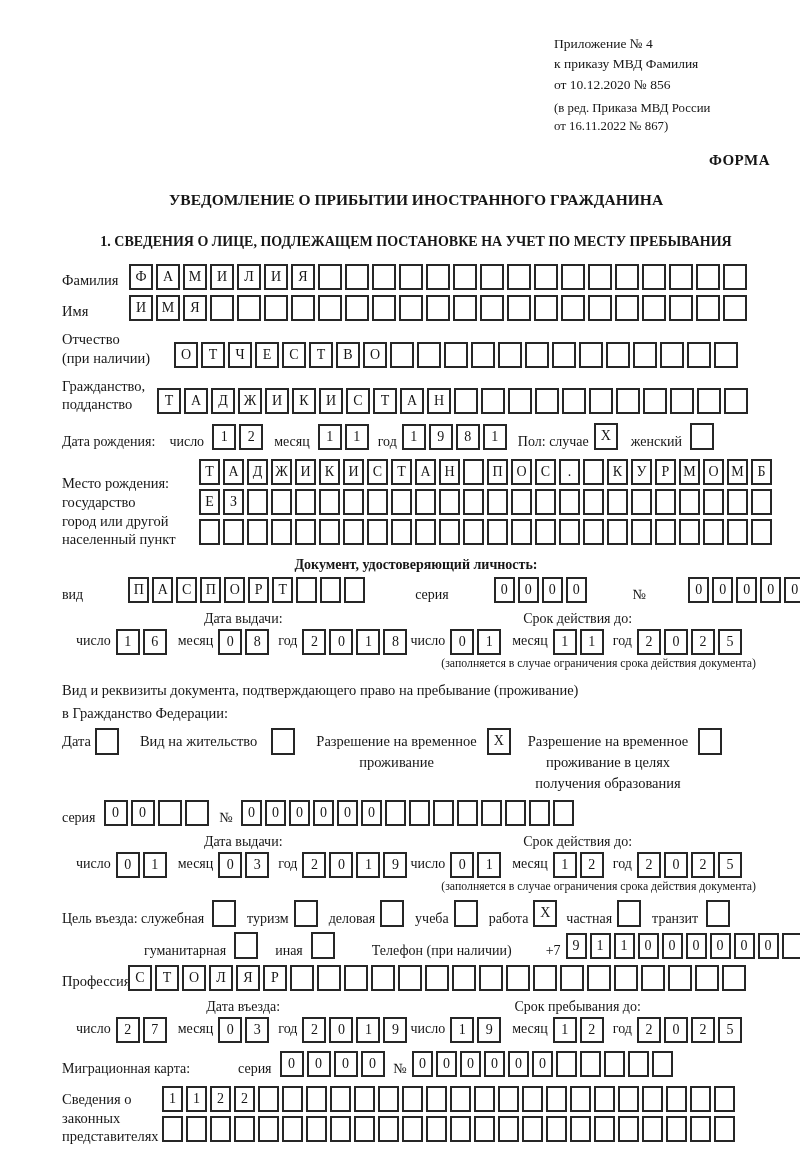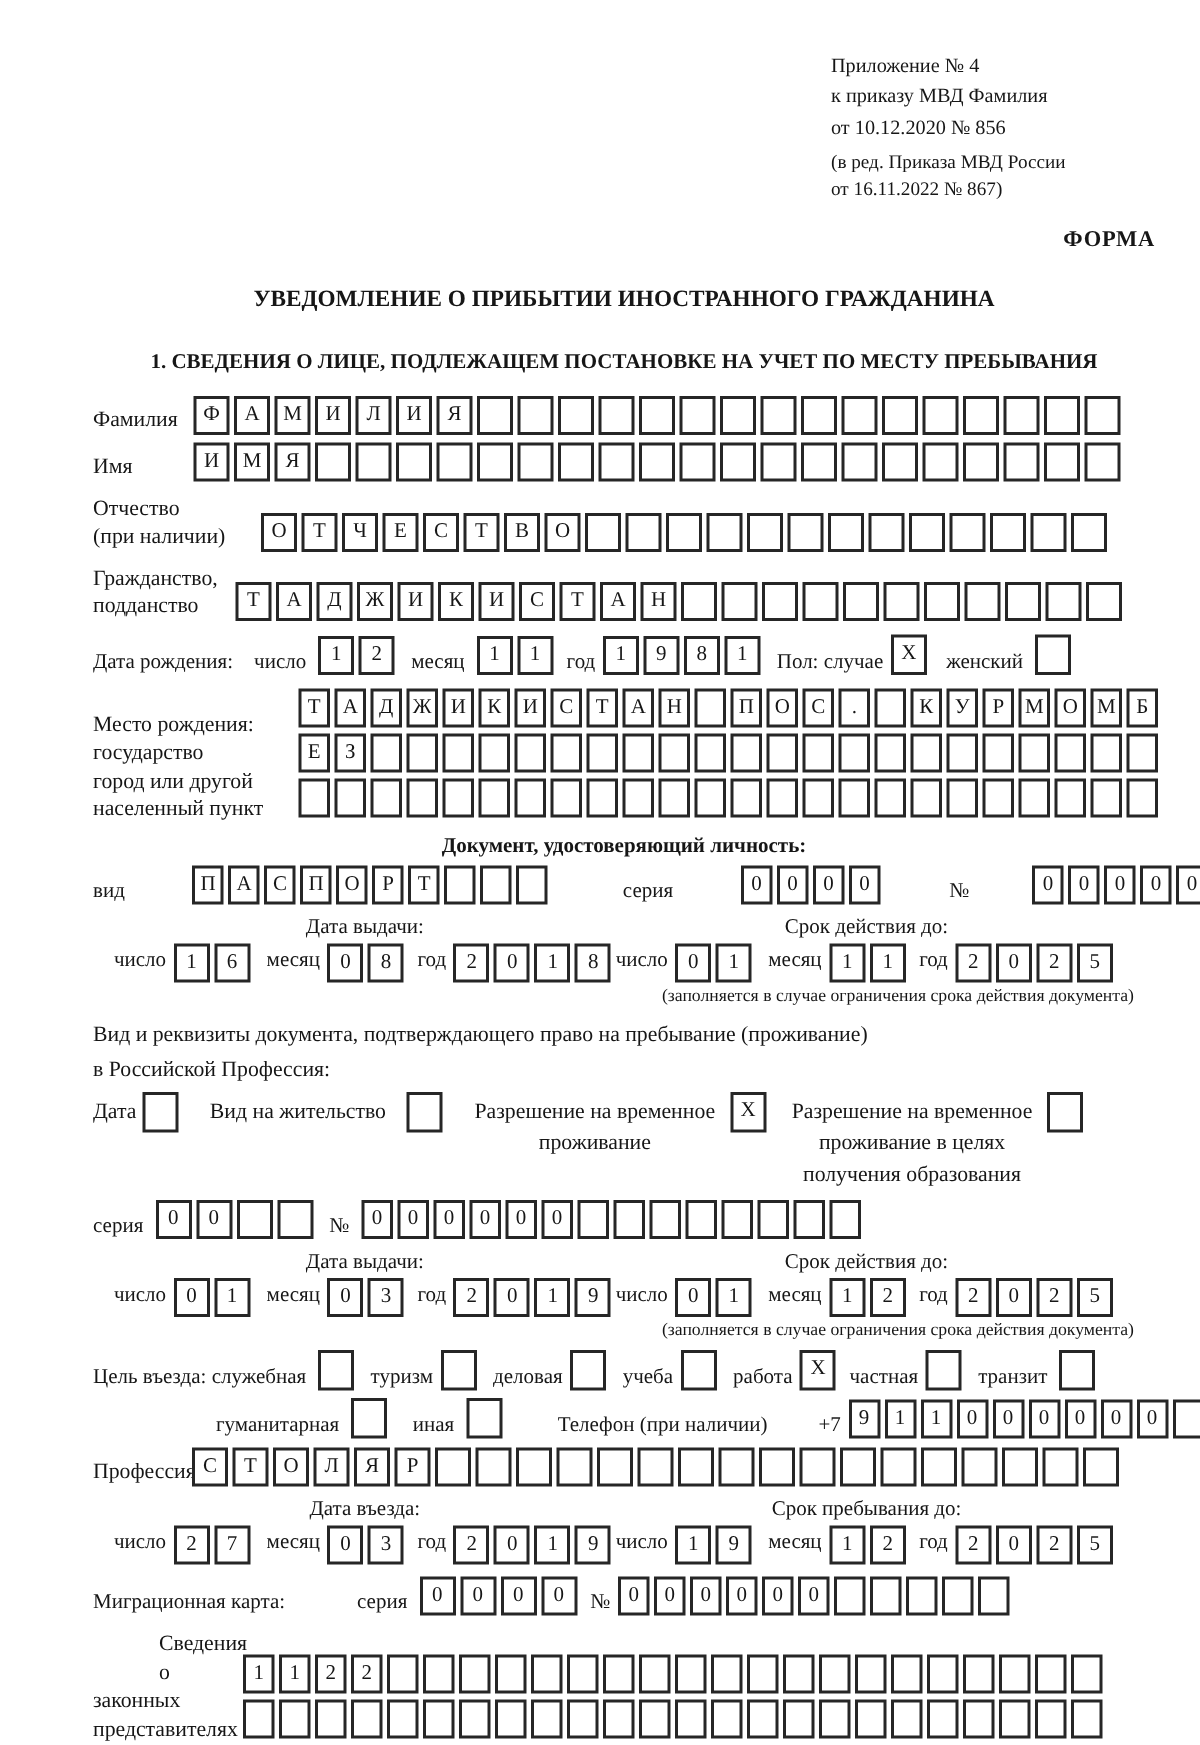--- a/index.html
+++ b/index.html
@@ -386,21 +386,21 @@
             <span class="cell">2</span>
             <span class="cell">5</span>
           </span>
       </div>
     </div>
   </div>
   <div class="note">(заполняется в случае ограничения срока действия документа)</div>
 
   <div class="intro">
     <div>Вид и реквизиты документа, подтверждающего право на пребывание (проживание)</div>
-    <div>в Российской Профессия:</div>
+    <div>в Гражданство Федерации:</div>
   </div>
 
   <div class="cbrow">
     <span class="cblabel">Дата</span>
     <span class="cells" style="margin-left:4px;">
         <span class="cell cb"></span>
       </span>
     <span class="cblabel ml18">Вид на жительство</span>
     <span class="cells ml14">
         <span class="cell cb"></span>
@@ -649,21 +649,21 @@
         <span class="cell sm"></span>
         <span class="cell sm"></span>
         <span class="cell sm"></span>
         <span class="cell sm"></span>
         <span class="cell sm"></span>
       </span>
   </div>
 
   <div class="frow" style="margin-top:6px;">
     <span class="lab w100">
-      <span style="display:block;margin-left:44px;">Сведения о</span>
+      <span style="display:block;">Сведения о</span>
       <span style="display:block;">законных</span>
       <span style="display:block;">представителях</span>
 
     </span>
     <span class="stack">
       <span class="cells">
           <span class="cell sm">1</span>
           <span class="cell sm">1</span>
           <span class="cell sm">2</span>
           <span class="cell sm">2</span>

